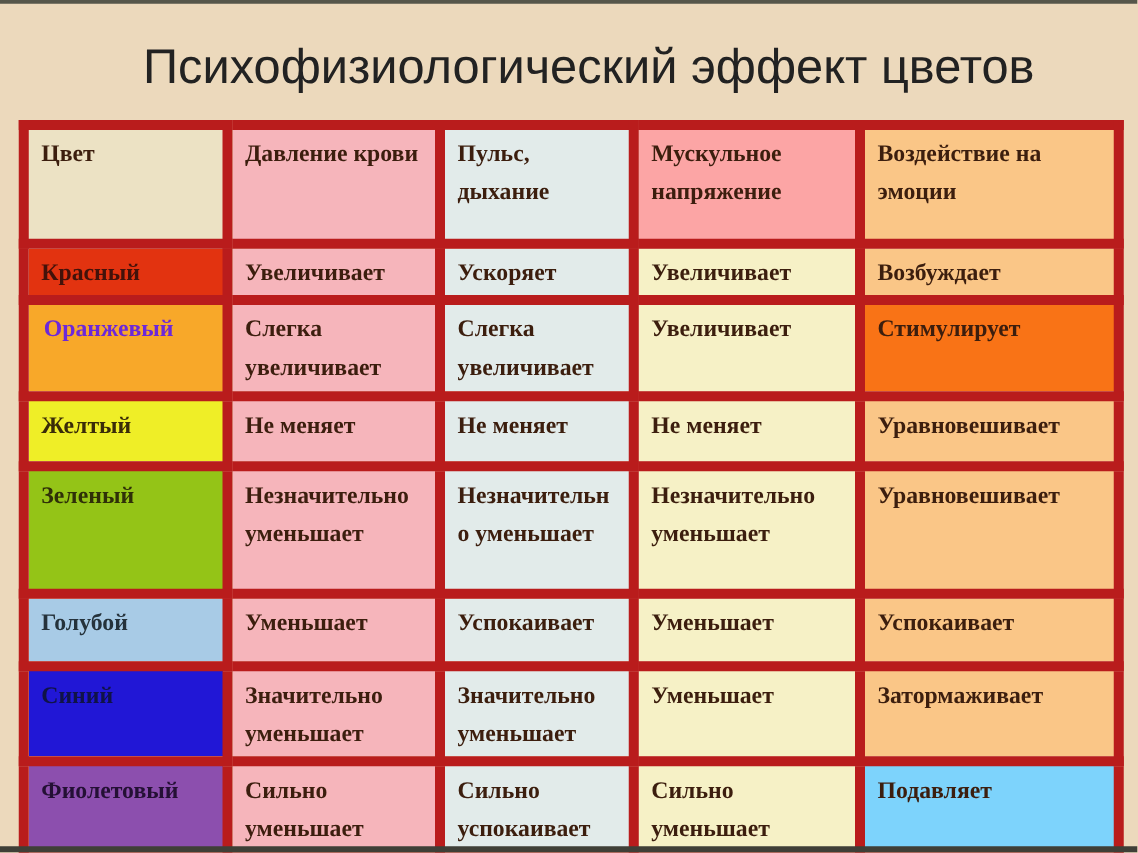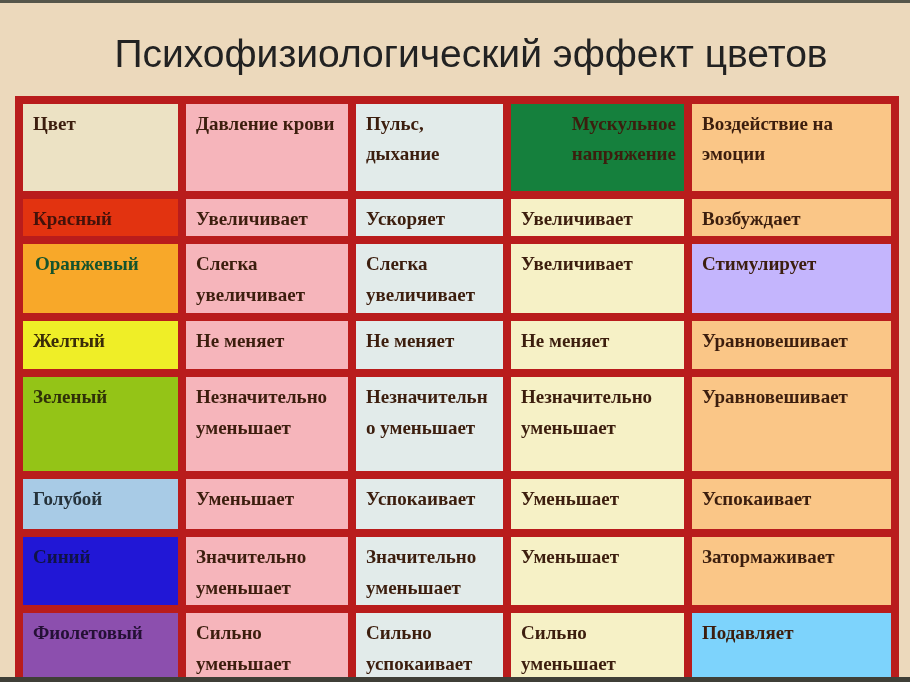--- a/index.html
+++ b/index.html
@@ -65,38 +65,38 @@
       <col style="width:170px">
       <col style="width:155px">
       <col style="width:181px">
       <col style="width:207px">
   </colgroup>
   <thead>
     <tr class="rh-head">
       <th style="background-color: rgb(236, 226, 196);">Цвет</th>
       <th style="background-color: rgb(246, 181, 187);">Давление крови</th>
       <th style="background-color: rgb(226, 235, 234);">Пульс, дыхание</th>
-      <th style="background-color: #15803d; text-align: right;">Мускульное напряжение</th>
+      <th style="background-color: #fca5a5;">Мускульное напряжение</th>
       <th style="background-color: rgb(250, 198, 135);">Воздействие на эмоции</th>
     </tr>
   </thead>
   <tbody>
     <tr class="rh0">
       <td style="background-color: rgb(226, 51, 16); color: rgb(67, 18, 10);">Красный</td>
       <td style="background-color: rgb(246, 181, 187);">Увеличивает</td>
       <td style="background-color: rgb(226, 235, 234);">Ускоряет</td>
       <td style="background-color: rgb(246, 241, 198);">Увеличивает</td>
       <td style="background-color: rgb(250, 198, 135); font-family: Liberation Serif, serif;">Возбуждает</td>
     </tr>
     <tr class="rh1">
-      <td style="background-color: rgb(248, 168, 41); color: #14532d; padding-left: 12px;">Оранжевый</td>
+      <td style="background-color: rgb(248, 168, 41); color: #6d28d9; padding-left: 12px;">Оранжевый</td>
       <td style="background-color: rgb(246, 181, 187);">Слегка увеличивает</td>
       <td style="background-color: rgb(226, 235, 234);">Слегка увеличивает</td>
       <td style="background-color: rgb(246, 241, 198);">Увеличивает</td>
-      <td style="background-color: #c4b5fd;">Стимулирует</td>
+      <td style="background-color: #f97316;">Стимулирует</td>
     </tr>
     <tr class="rh2">
       <td style="background-color: rgb(239, 238, 39); color: rgb(58, 44, 8);">Желтый</td>
       <td style="background-color: rgb(246, 181, 187);">Не меняет</td>
       <td style="background-color: rgb(226, 235, 234);">Не меняет</td>
       <td style="background-color: rgb(246, 241, 198);">Не меняет</td>
       <td style="background-color: rgb(250, 198, 135);">Уравновешивает</td>
     </tr>
     <tr class="rh3">
       <td style="background-color: rgb(148, 196, 23); color: rgb(47, 48, 8);">Зеленый</td>

